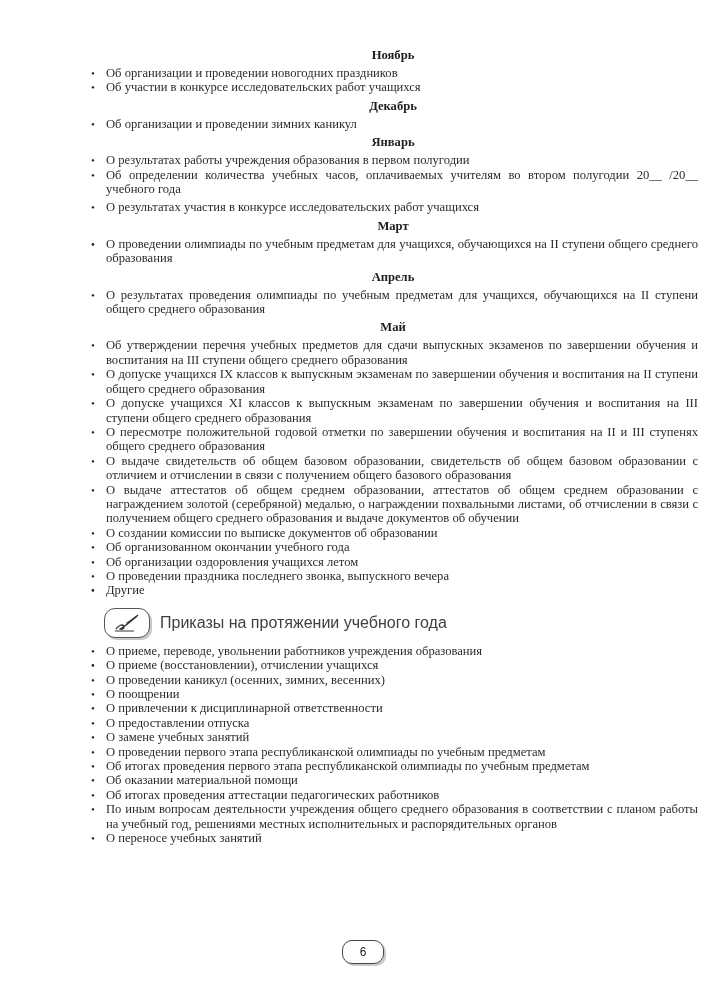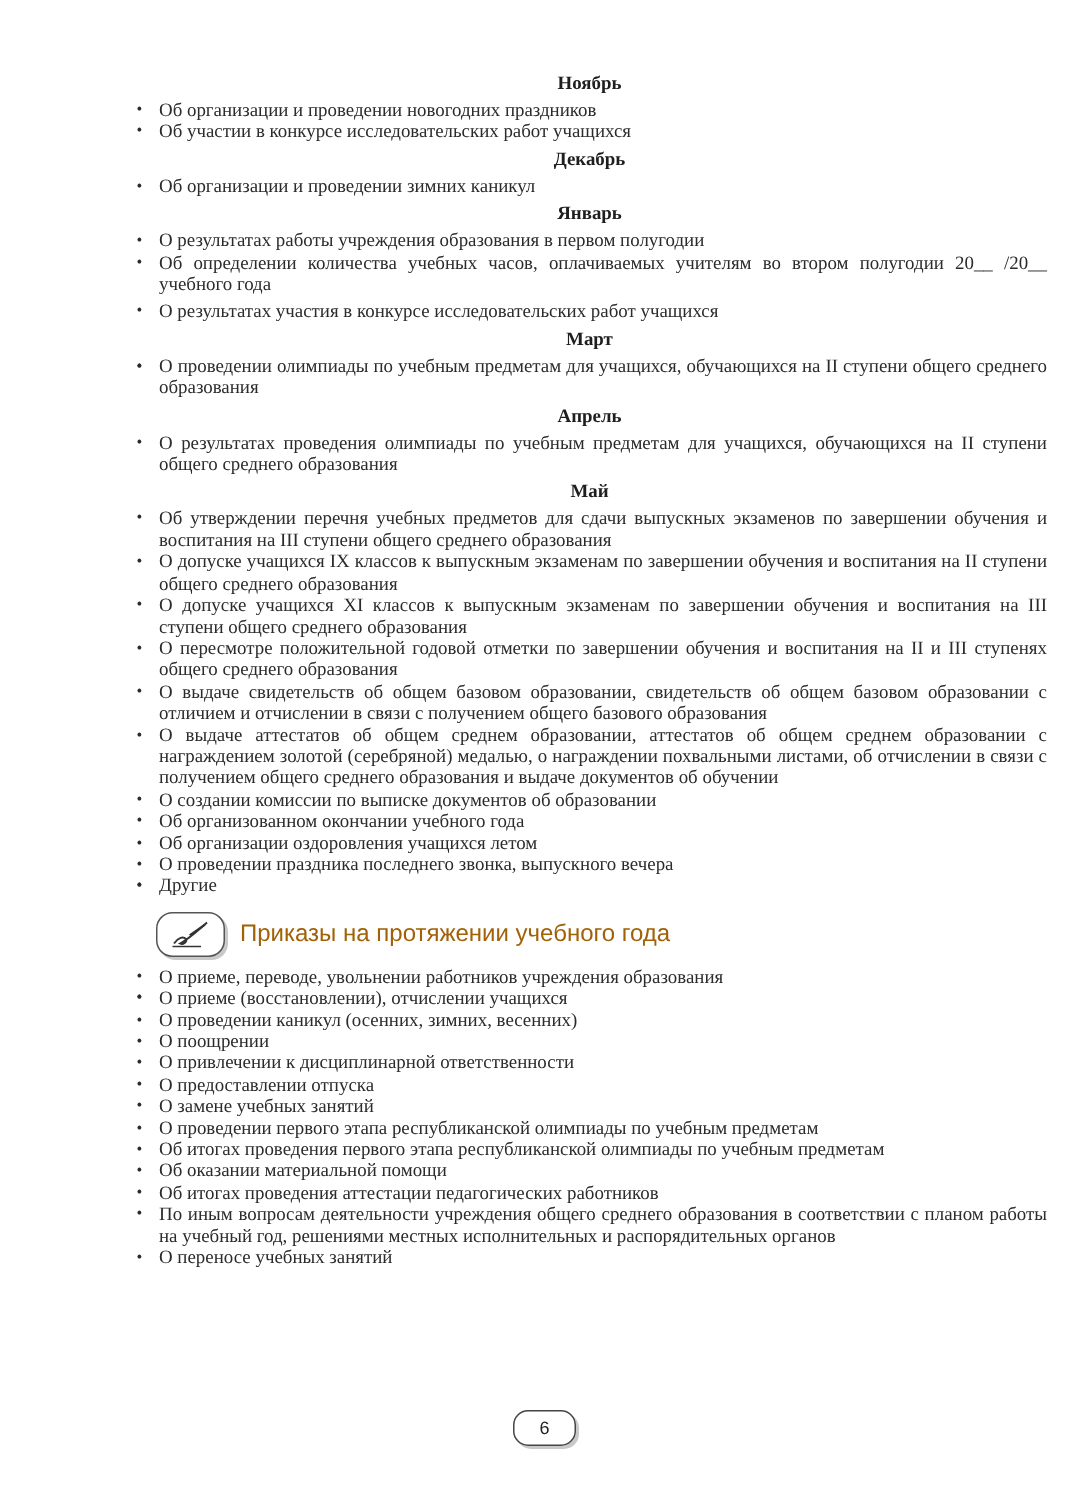--- a/index.html
+++ b/index.html
@@ -27,21 +27,21 @@
     .section-head {
       display: flex; align-items: center; margin: 8px 0 4px 16px; height: 34px;
     }
     .icon-box {
       width: 44px; height: 28px; border: 1.5px solid #555; border-radius: 11px;
       display: flex; align-items: center; justify-content: center;
       box-shadow: 2px 2px 0 #c9c9c9; background: #fff;
     }
     .section-title {
       font-family: "Liberation Sans", "DejaVu Sans", sans-serif;
-      font-size: 16px; margin-left: 10px; color: #a16207;
+      font-size: 16px; margin-left: 10px; color: #404040;
     }
     .page-num {
       position: absolute; left: 342px; top: 940px; width: 40px; height: 22px;
       border: 1.5px solid #444; border-radius: 10px;
       box-shadow: 2px 2px 0 #c9c9c9;
       font-family: "Liberation Sans", "DejaVu Sans", sans-serif; font-size: 12px;
       display: flex; align-items: center; justify-content: center; color: #222;
     }
   </style>
 </head>

